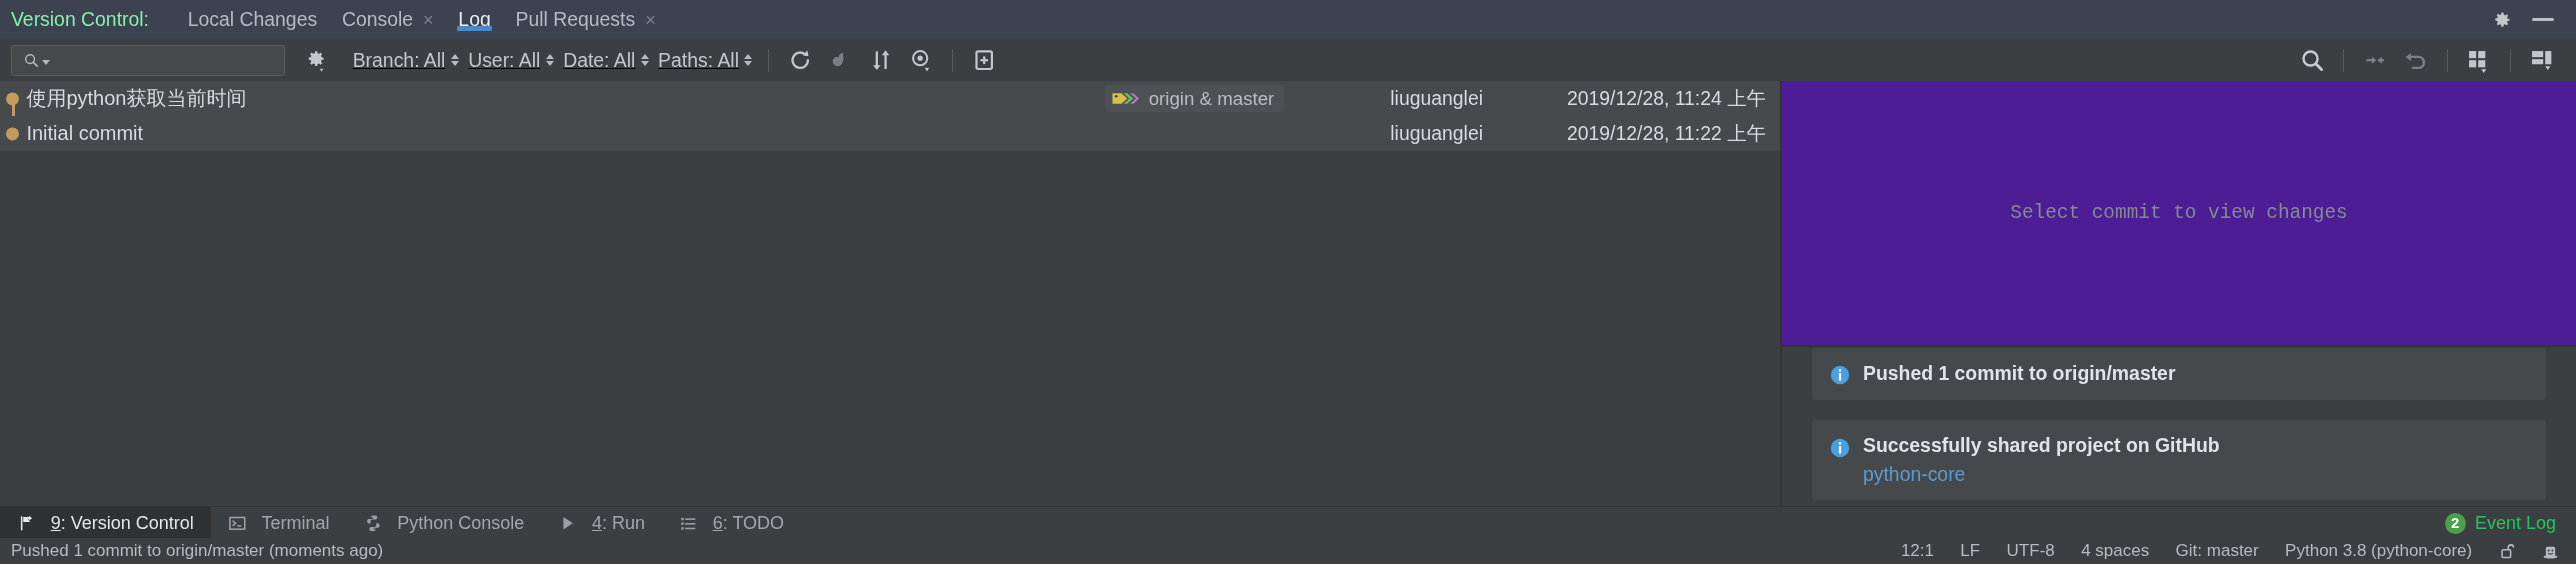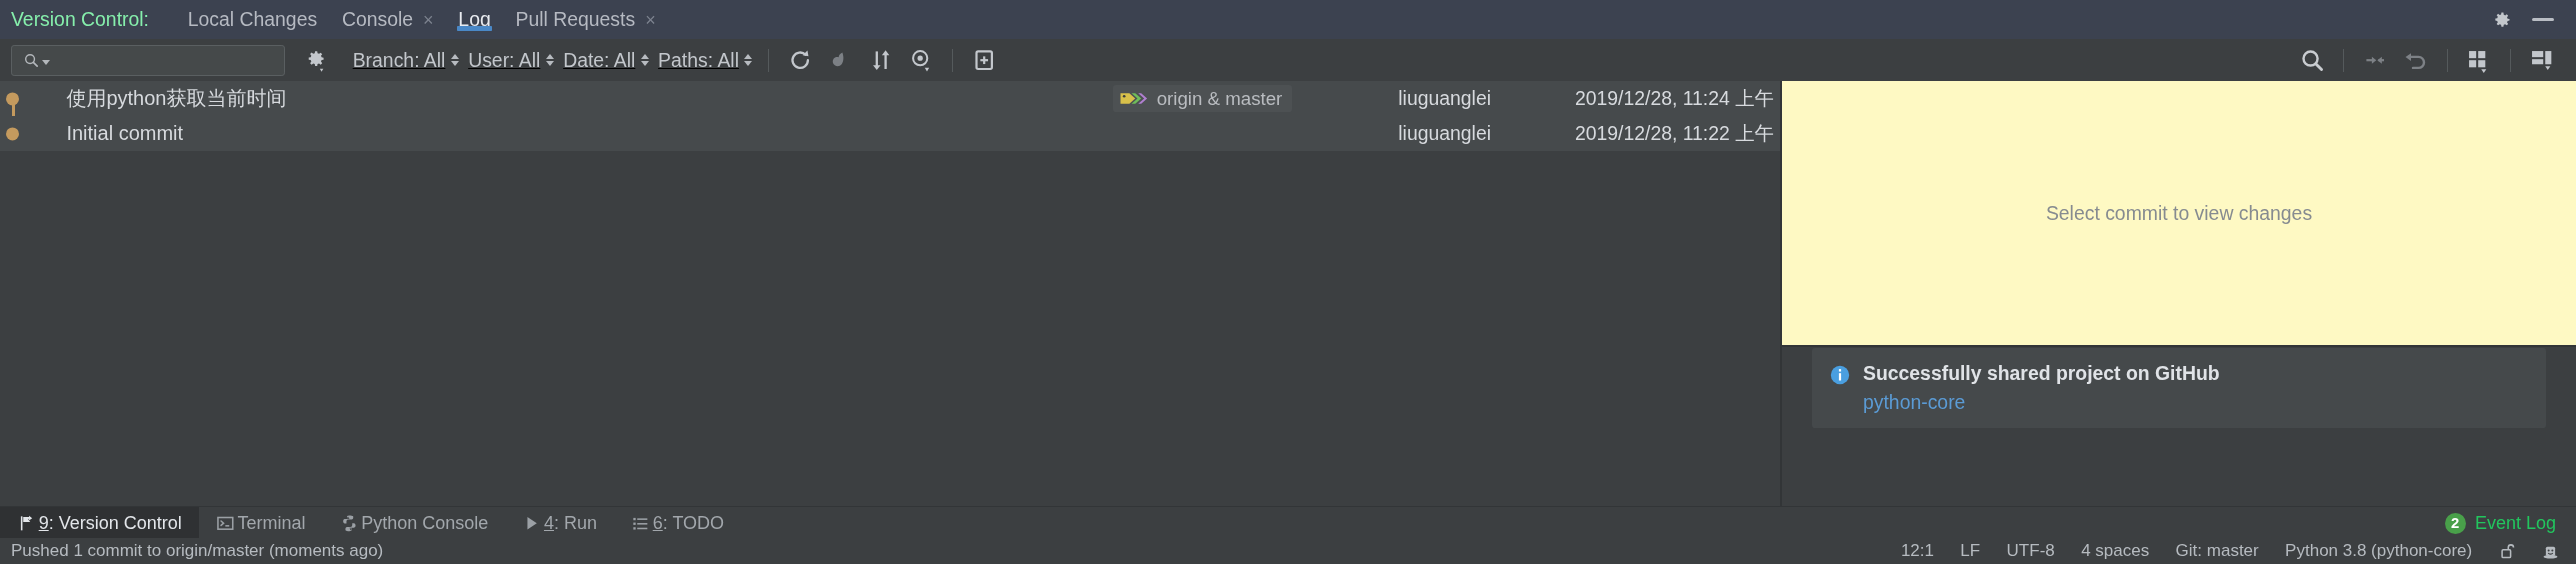--- a/index.html
+++ b/index.html
@@ -87,36 +87,36 @@
     background: #464a4c;
   }
   .graph-col { width: 26.4px; height: 35px; position: relative; flex: none; }
   .gnode {
     position: absolute; left: 6.2px; top: 50%; transform: translateY(-50%);
     width: 13.2px; height: 13.2px; border-radius: 50%; background: #c49a5e;
   }
   .gline {
     position: absolute; left: 11.7px; width: 3.1px; background: #c49a5e;
   }
-  .subject { color: #d7dade; font-size: 20px; white-space: nowrap; margin-left: 40px; }
-  .row-right { margin-left: auto; display: flex; align-items: center; padding-right: 6px; }
+  .subject { color: #d7dade; font-size: 20px; white-space: nowrap; }
+  .row-right { margin-left: auto; display: flex; align-items: center; padding-right: 14px; }
   .ref-chip {
     display: flex; align-items: center; background: #4d5153; border-radius: 3.1px;
     padding: 2.3px 9.3px 2.3px 6.2px; margin-right: 12.4px;
   }
   .ref-ic { width: 29.6px; height: 17px; margin-right: 7.8px; flex: none; }
   .ref-text { color: #b9bcc0; font-size: 18.7px; white-space: nowrap; }
   .author { color: #d7dade; font-size: 19.4px; width: 187px; text-align: right; white-space: nowrap; }
   .cdate { color: #d7dade; font-size: 19.4px; width: 241px; text-align: right; white-space: nowrap; margin-left: 42px; }
 
   
   .vdiv { position: absolute; top: 81px; left: 1780px; width: 2.3px; height: 425px; background: #323537; }
   .right-top {
     position: absolute; left: 1782px; top: 81px; width: 794px; height: 264px;
-    background: #fef9c3; display: flex; align-items: center; justify-content: center;
+    background: #4c1d95; display: flex; align-items: center; justify-content: center; font-family: Liberation Mono, monospace;
   }
   .placeholder { color: #868b90; font-size: 19.4px; }
   .hdiv { position: absolute; left: 1782px; top: 345px; width: 794px; height: 2.3px; background: #323537; }
   .right-bottom {
     position: absolute; left: 1782px; top: 348px; width: 794px; height: 158px;
     background: #3c3f41; padding: 0 29.6px;
   }
   .notif {
     background: #45494b; border-radius: 3.1px; margin-bottom: 20px;
     padding: 14px 17px; display: flex; align-items: flex-start; gap: 12.4px;
@@ -126,21 +126,21 @@
   .notif-title { color: #e0e3e7; font-size: 19.4px; font-weight: bold; white-space: nowrap; }
   .notif-link { color: #5b9bd5; font-size: 19.4px; white-space: nowrap; }
 
   
   .twbar {
     position: absolute; left: 0; top: 506px; width: 2576px; height: 33px;
     background: #3c3f41; display: flex; align-items: center;
     border-top: 0.8px solid #323537;
   }
   .twbtn {
-    display: flex; align-items: center; gap: 3px; height: 33px;
+    display: flex; align-items: center; gap: 15px; height: 33px;
     padding: 0 17px; color: #a2a7ac; font-size: 18px; white-space: nowrap; text-align: center;
   }
   .twbtn.active { background: #2f3133; color: #e3e6ea; }
   .twbtn u { text-decoration: underline; }
   .tw-ic { width: 18.7px; height: 18.7px; flex: none; display: block; }
   .evlog { margin-left: auto; display: flex; align-items: center; gap: 9.3px; padding-right: 20px; }
   .badge {
     width: 21px; height: 21px; border-radius: 50%; background: #49a04a;
     color: #fff; font-size: 14.8px; font-weight: bold;
     display: flex; align-items: center; justify-content: center;
@@ -363,20 +363,30 @@
 
   <div class="vdiv"></div>
 
   <div class="right-top">
     <span class="placeholder">Select commit to view changes</span>
   </div>
 
   <div class="hdiv"></div>
 
   <div class="right-bottom">
+    <div class="notif">
+      <svg class="info-ic" viewBox="0 0 24 24">
+          <circle cx="12" cy="12" r="10" fill="#4a9fe0"></circle>
+          <rect x="10.8" y="10" width="2.4" height="8" fill="#fff"></rect>
+          <rect x="10.8" y="5.6" width="2.4" height="2.6" fill="#fff"></rect>
+        </svg>
+      <span class="notif-body">
+        <span class="notif-title">Pushed 1 commit to origin/master</span>
+      </span>
+    </div>
 
     <div class="notif">
       <svg class="info-ic" viewBox="0 0 24 24">
           <circle cx="12" cy="12" r="10" fill="#4a9fe0"></circle>
           <rect x="10.8" y="10" width="2.4" height="8" fill="#fff"></rect>
           <rect x="10.8" y="5.6" width="2.4" height="2.6" fill="#fff"></rect>
         </svg>
       <span class="notif-body">
         <span class="notif-title">Successfully shared project on GitHub</span>
         <span class="notif-link">python-core</span>

